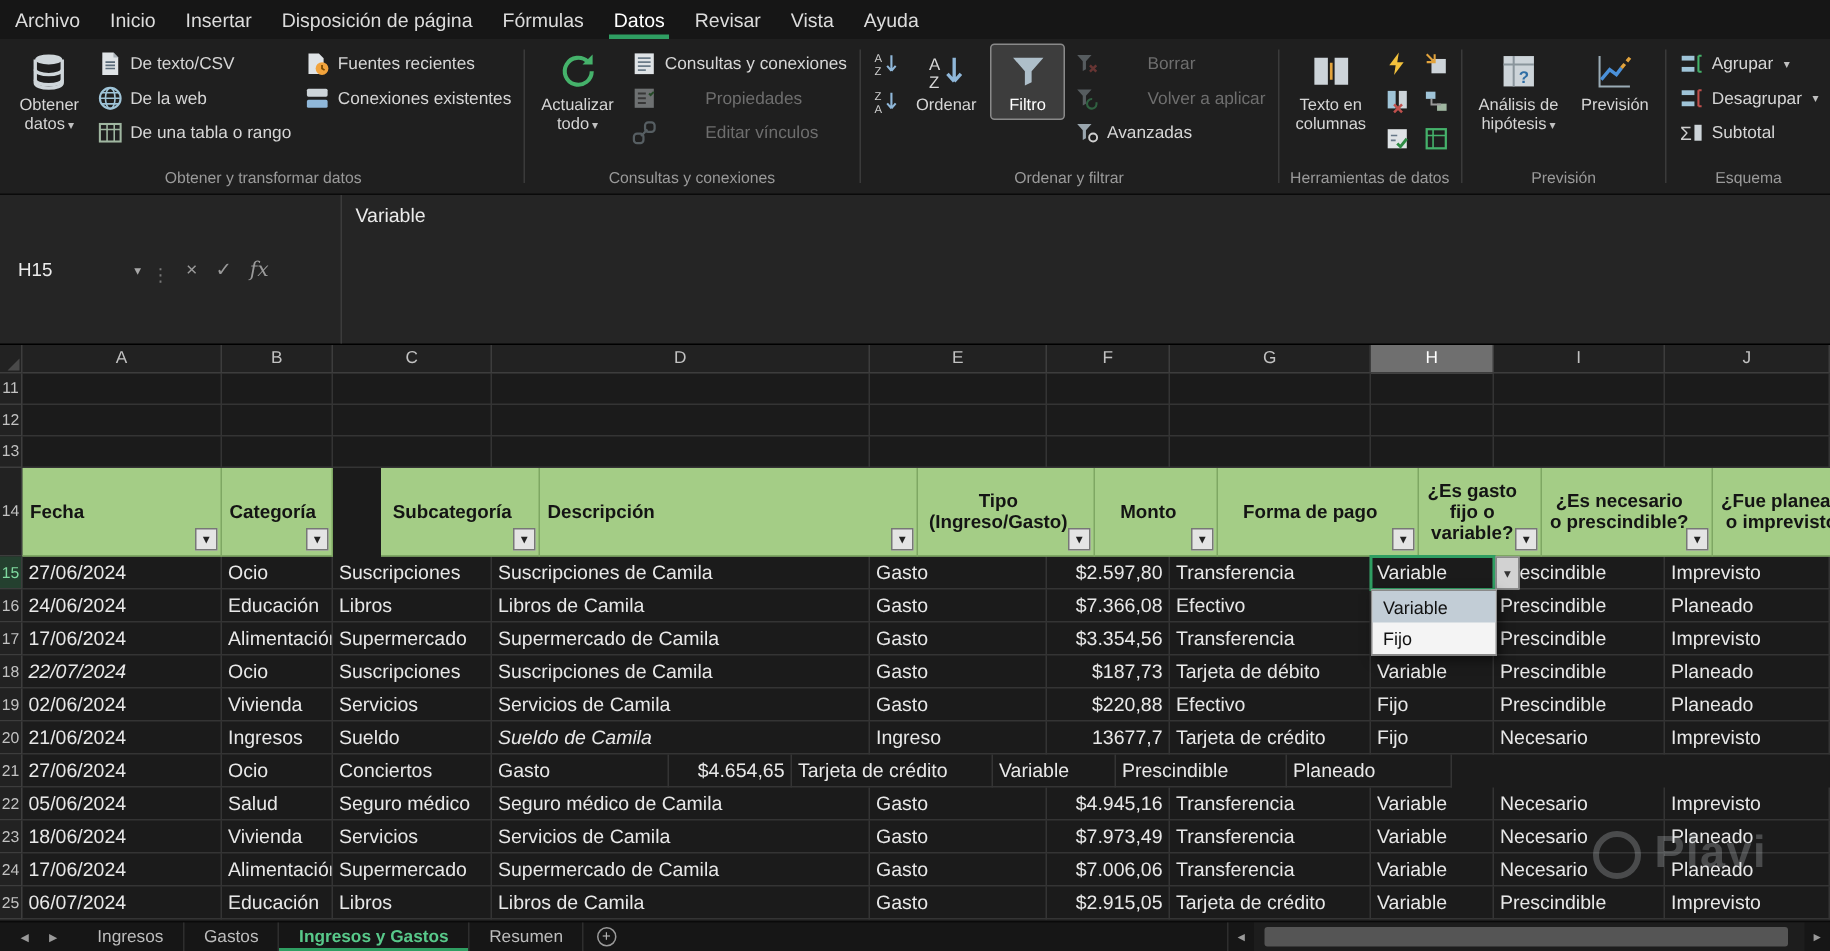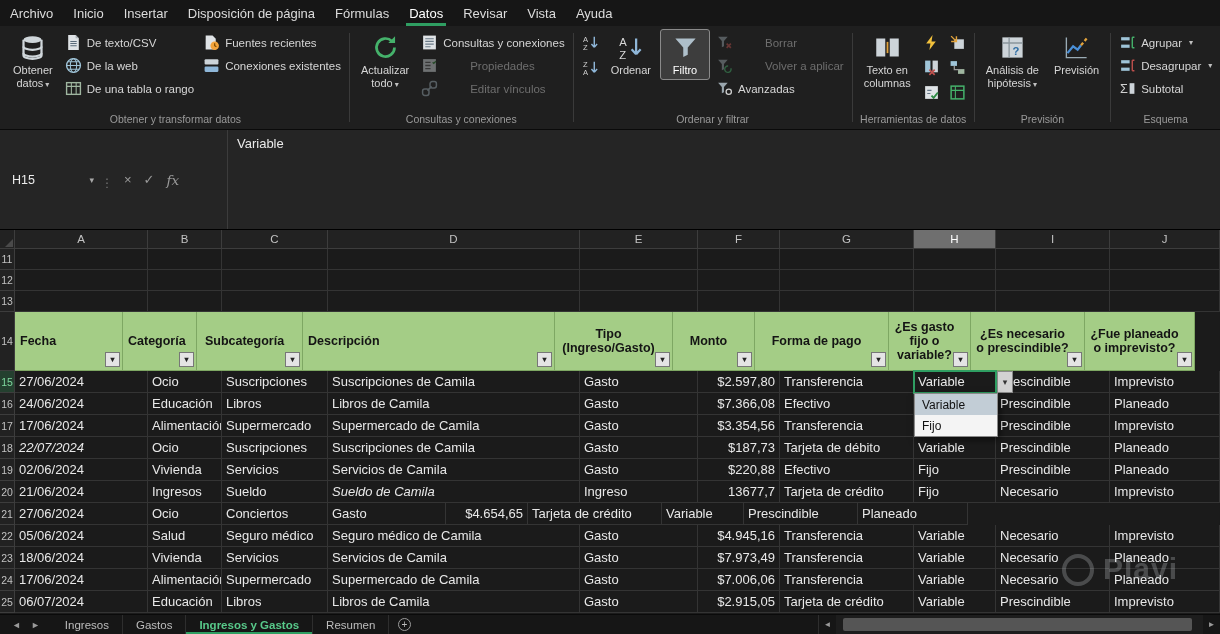--- a/index.html
+++ b/index.html
@@ -512,29 +512,29 @@
           <div class="gcell" style="width: 252px;"></div>
           <div class="gcell" style="width: 118px;"></div>
           <div class="gcell" style="width: 82px;"></div>
           <div class="gcell" style="width: 134px;"></div>
           <div class="gcell" style="width: 82px;"></div>
           <div class="gcell" style="width: 114px;"></div>
           <div class="gcell" style="width: 110px;"></div>
         </div>
         <div class="grow hdr">
           <div class="rnum">14</div>
-          <div class="gcell hcell left" style="width: 108px;">
+          <div class="gcell hcell left" style="width: 133px;">
             <span class="htext">Fecha</span>
             <span class="fbtn">▾</span>
           </div>
           <div class="gcell hcell" style="width: 74px;">
             <span class="htext">Categoría</span>
             <span class="fbtn">▾</span>
           </div>
-          <div class="gcell hcell" style="width: 106px;">
+          <div class="gcell hcell" style="width: 106px; margin-left: 32px;">
             <span class="htext">Subcategoría</span>
             <span class="fbtn">▾</span>
           </div>
           <div class="gcell hcell left" style="width: 252px;">
             <span class="htext">Descripción</span>
             <span class="fbtn">▾</span>
           </div>
           <div class="gcell hcell" style="width: 118px;">
             <span class="htext">Tipo (Ingreso/Gasto)</span>
             <span class="fbtn">▾</span>

